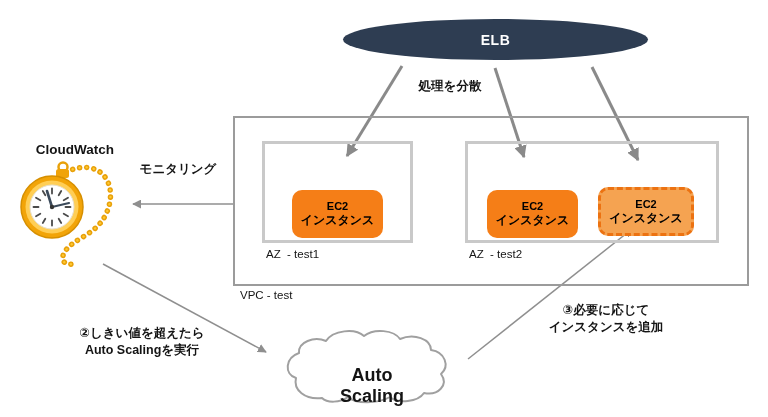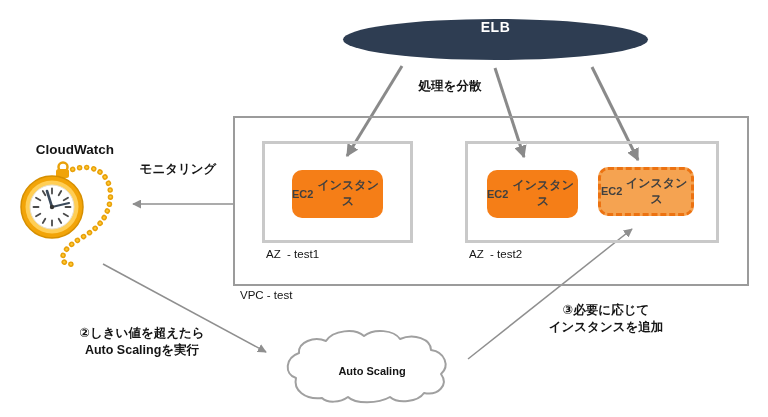--- a/index.html
+++ b/index.html
@@ -5,51 +5,51 @@
   html,body{margin:0;padding:0;background:#fff;}
   .canvas{
     position:relative;width:768px;height:417px;background:#ffffff;overflow:hidden;
     font-family:"Liberation Sans","DejaVu Sans",sans-serif;color:#141414;
   }
   .overlay{position:absolute;left:0;top:0;width:768px;height:417px;}
   .abs{position:absolute;box-sizing:border-box;}
   
   .elb{
     left:343px;top:19px;width:305px;height:41px;background:#2e3d52;border-radius:50%;
-    display:flex;align-items:flex-start;justify-content:center;
+    display:flex;align-items:center;justify-content:center;
   }
   .elb span{color:#ffffff;font-weight:700;font-size:14px;letter-spacing:.5px;}
   
   .vpc{left:233px;top:116px;width:516px;height:170px;border:2px solid #9b9b9b;background:transparent;}
   .az{border:3px solid #c9c9c9;background:transparent;}
   .az1{left:262px;top:141px;width:151px;height:102px;}
   .az2{left:465px;top:141px;width:254px;height:102px;}
   
   .ec2{
-    border-radius:10px;display:flex;flex-direction:row;align-items:center;justify-content:center;
-    color:#404040;font-weight:700;text-align:center;line-height:1.3;
+    border-radius:10px;display:flex;flex-direction:column;align-items:center;justify-content:center;
+    color:#000000;font-weight:700;text-align:center;line-height:1.3;margin-top:20px;
   }
   .ec2 .l1{font-size:11px;}
   .ec2 .l2{font-size:12px;}
   .ec2-solid{background:#f57e17;}
   .ec2a{left:292px;top:170px;width:91px;height:48px;}
   .ec2b{left:487px;top:170px;width:91px;height:48px;}
   .ec2c{left:598px;top:167px;width:96px;height:49px;background:#f5a351;border:3px dashed #ec7211;}
   
   .lbl{font-size:11.5px;font-weight:400;white-space:pre;}
   .vpc-lbl{left:240px;top:289px;}
   .az1-lbl{left:266px;top:248px;}
   .az2-lbl{left:469px;top:248px;}
   .jp{font-weight:600;font-size:12.5px;text-align:center;line-height:1.35;}
   .distribute{left:400px;top:78px;width:100px;}
   .step1{left:126px;top:161px;width:104px;}
   .step2{left:68px;top:325px;width:148px;}
   .step3{left:535px;top:302px;width:142px;}
   .cw-lbl{left:24px;top:142px;width:90px;text-align:right;font-weight:700;font-size:13.5px;}
-  .as-lbl{left:329px;top:365px;width:86px;text-align:center;font-weight:600;font-size:11px;}
+  .as-lbl{left:329px;top:365px;width:86px;text-align:center;font-weight:600;font-size:18px;}
 </style>
 </head>
 <body>
 
 <div class="canvas">
 
   <svg class="overlay" width="768" height="417" viewBox="0 0 768 417">
     <defs>
       <marker id="headBig" viewBox="0 0 10 10" refX="9" refY="5" markerWidth="4.2" markerHeight="4.2" orient="auto">
         <path d="M0,0 L10,5 L0,10 Z" fill="#8a8a8a"></path>

